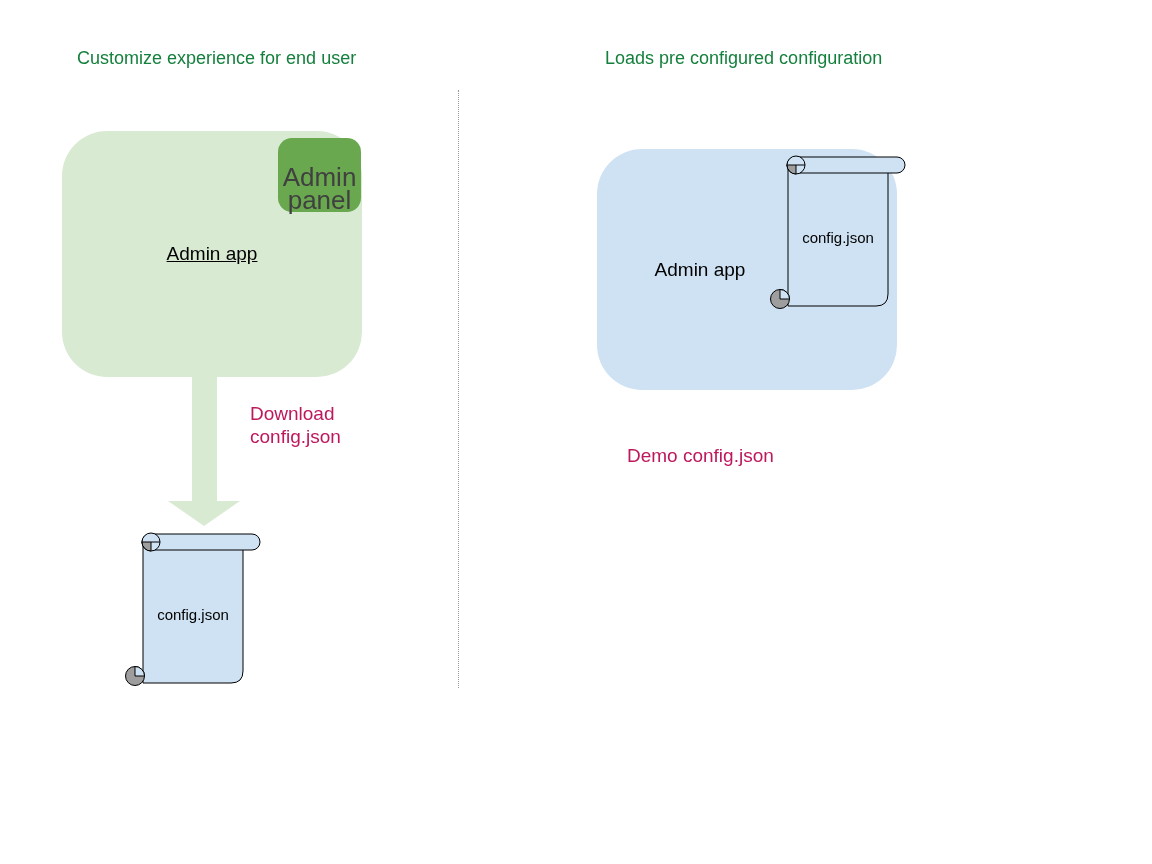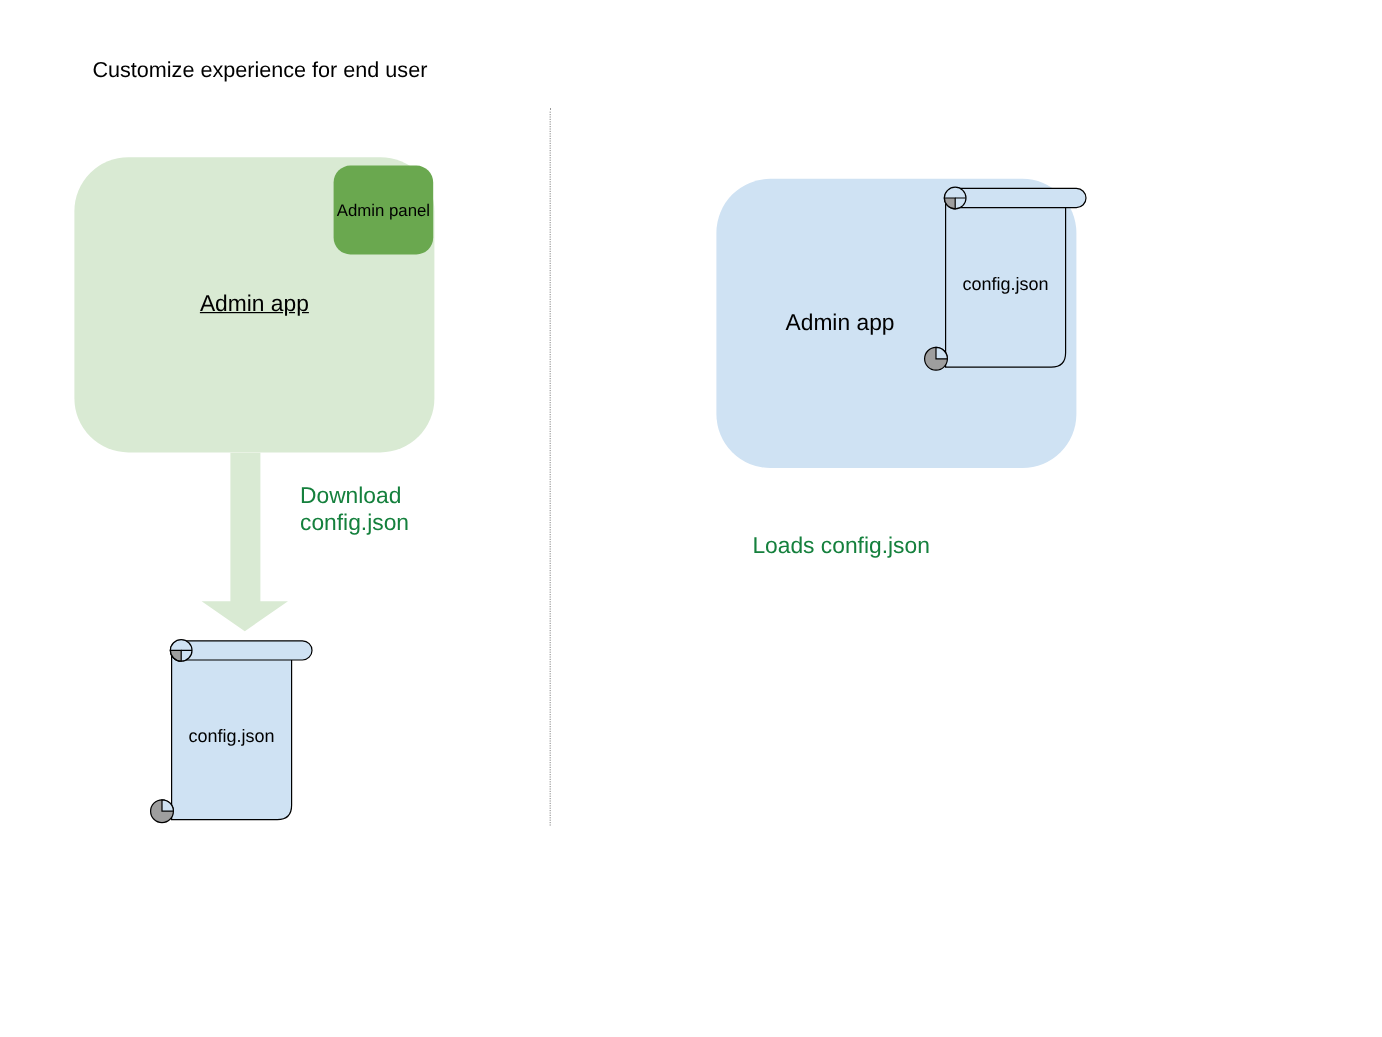--- a/index.html
+++ b/index.html
@@ -2,49 +2,50 @@
 <html><head>
 <meta charset="utf-8">
 <style>
   html,body{margin:0;padding:0;}
   body{font-family:"Liberation Sans", sans-serif; background:#ffffff;}
   .canvas{
     position:relative; width:1152px; height:864px; background:#ffffff;
     overflow:hidden; color:#000;
   }
   .abs{position:absolute;}
-  .title{font-size:18px; line-height:20px; color:#000000; white-space:nowrap;}
+  .title{font-size:18px; line-height:20px; color:#15803d; white-space:nowrap;}
   .divider{
     width:0; border-left:1px dotted #999999;
   }
   .app-box{border-radius:45px;}
   .admin-app{background:#d9ead3;}
   .demo-app{background:#cfe2f3;}
   .admin-panel{
     background:#6aa84f; border-radius:14px;
-    display:flex; align-items:center; justify-content:center; text-align:center;
-    font-size:14px; line-height:23px; color:#000000;
+    display:flex; align-items:flex-end; justify-content:center; text-align:center;
+    font-size:26px; line-height:23px; color:#404040;
   }
   .box-label{
     font-size:19px; line-height:22px; color:#000; white-space:nowrap;
     transform:translate(-50%,-50%);
   }
   .file-label{
     font-size:15px; line-height:17px; color:#000; white-space:nowrap;
     transform:translate(-50%,-50%);
   }
-  .note{font-size:19px; line-height:23px; color:#15803d; white-space:pre-line;}
+  .note{font-size:19px; line-height:23px; color:#be185d; white-space:pre-line;}
   svg{display:block;}
 </style>
 </head>
 <body>
 
 <div class="canvas">
 
   <div class="abs title" style="left:77px; top:48px;">Customize experience for end user</div>
+  <div class="abs title" style="left:605px; top:48px;">Loads pre configured configuration</div>
 
   <div class="abs divider" style="left:458px; top:90px; height:598px;"></div>
 
   <div class="abs app-box admin-app" style="left:62px; top:131px; width:300px; height:246px;"></div>
   <div class="abs box-label" style="left:212px; top:254px;text-decoration:underline;">Admin app</div>
 
   <div class="abs admin-panel" style="left:278px; top:138px; width:83px; height:74px;">
     <span>Admin panel</span>
   </div>
 
@@ -73,15 +74,15 @@
     <path d="M 23 14 H 123 V 143 Q 123 155 111 155 H 23 Z" fill="#cfe2f3" stroke="#000000" stroke-width="1"></path>
     <circle cx="15" cy="148" r="9.5" fill="#9e9e9e" stroke="#000000" stroke-width="1"></circle>
     <path d="M 15 148 L 24.5 148 A 9.5 9.5 0 0 0 15 138.5 Z" fill="#cfe2f3" stroke="#000000" stroke-width="1"></path>
     <rect x="22" y="6" width="118" height="16" rx="8" ry="8" fill="#cfe2f3" stroke="#000000" stroke-width="1"></rect>
     <circle cx="31" cy="14" r="9" fill="#cfe2f3" stroke="#000000" stroke-width="1"></circle>
     <path d="M 31 14 L 22 14 A 9 9 0 0 0 31 23 Z" fill="#9e9e9e" stroke="#000000" stroke-width="1"></path>
     <line x1="31" y1="14" x2="40" y2="14" stroke="#000000" stroke-width="1"></line>
   </svg>
   <div class="abs file-label" style="left:838px; top:237px;">config.json</div>
 
-  <div class="abs note" style="left:627px; top:444px;">Loads config.json</div>
+  <div class="abs note" style="left:627px; top:444px;">Demo config.json</div>
 
 </div>
 
 </body></html>

